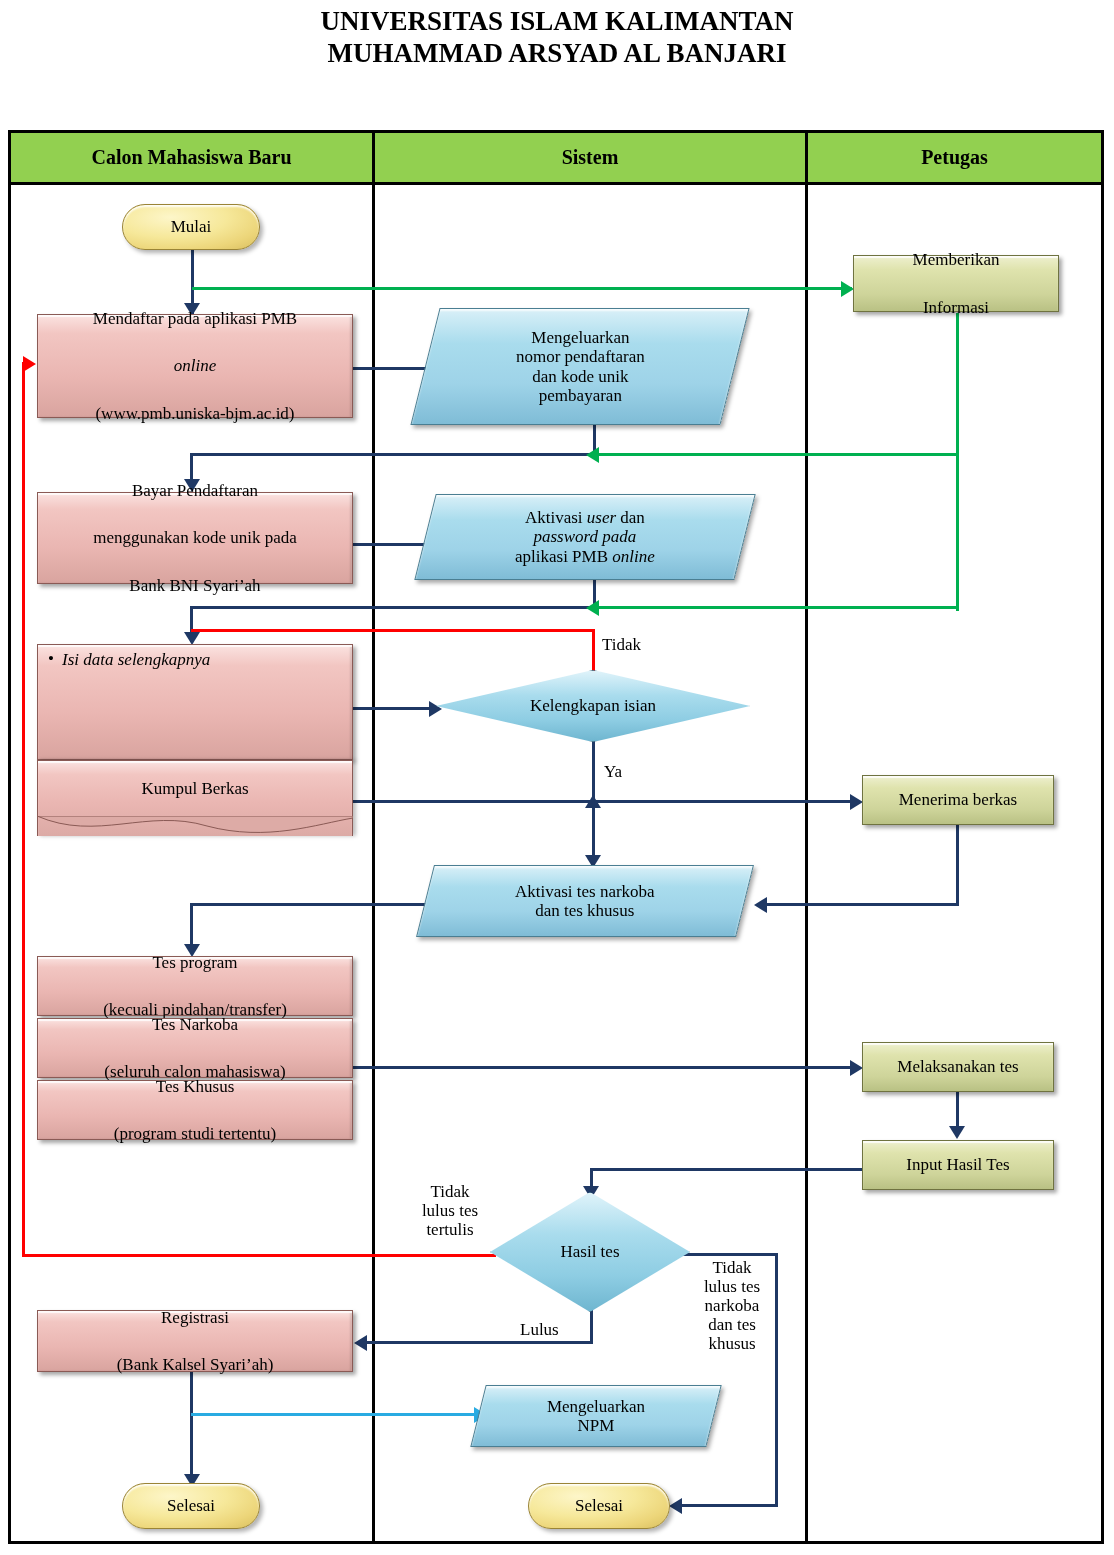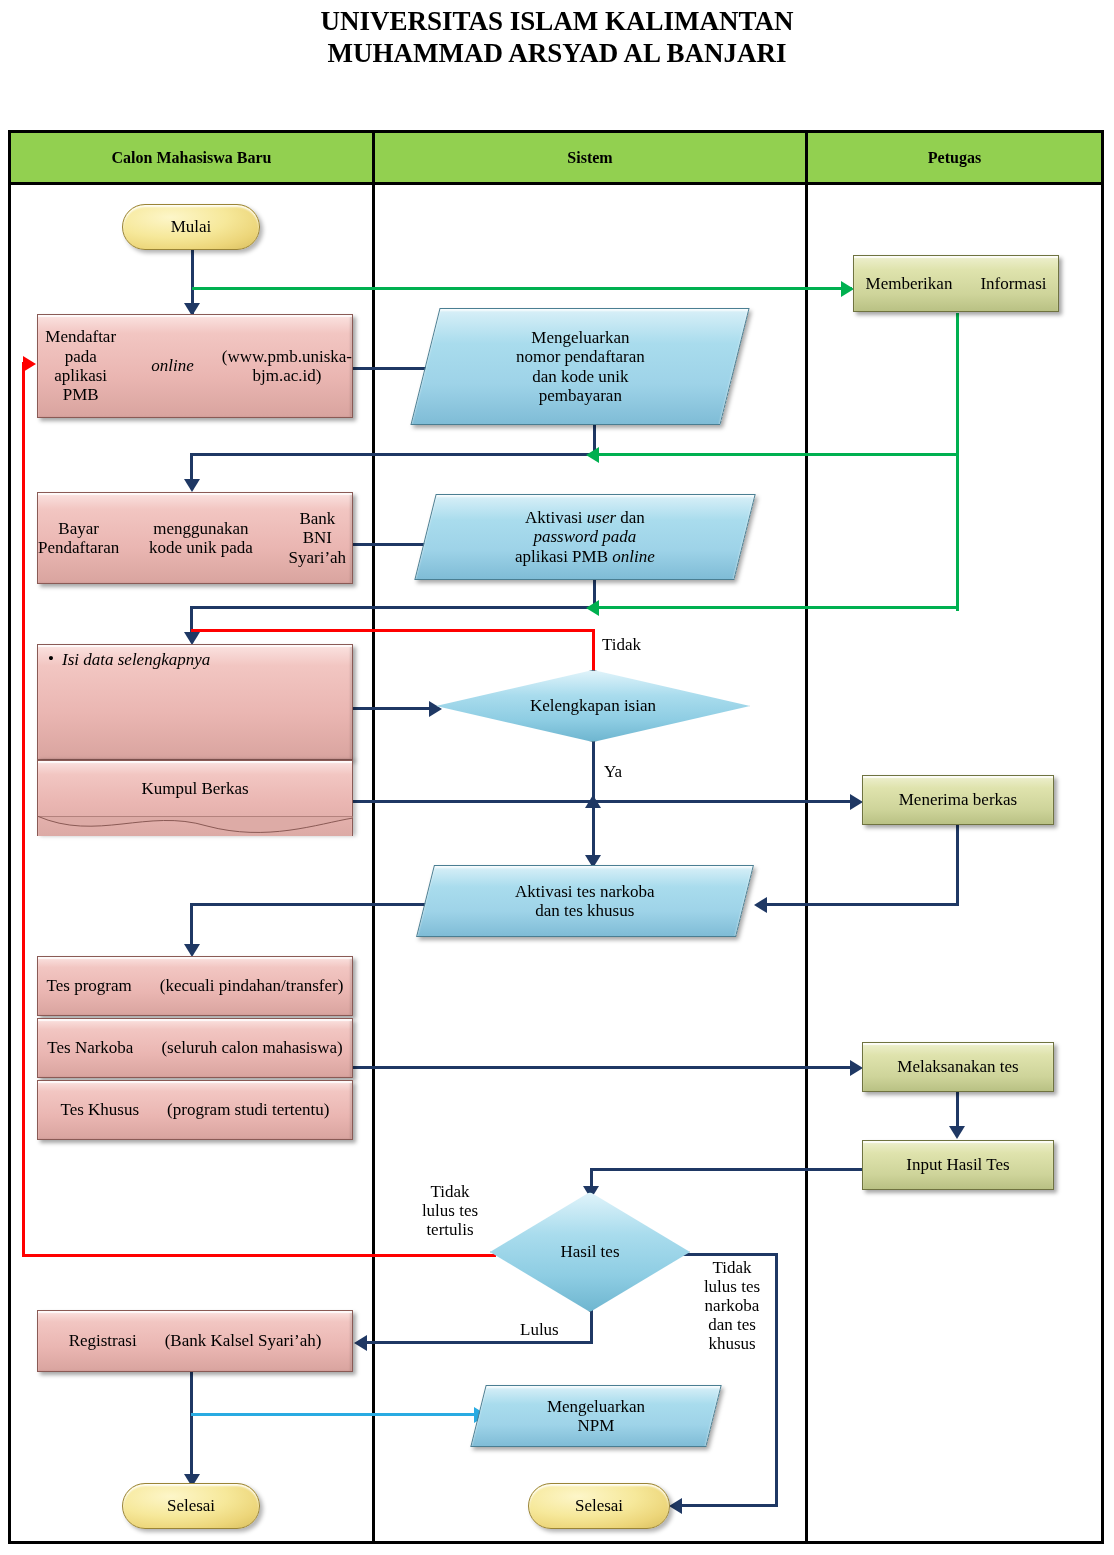--- a/index.html
+++ b/index.html
@@ -10,21 +10,21 @@
   #title{position:absolute;left:0;top:6px;width:1114px;text-align:center;}
   #title div{font-weight:bold;color:#000;line-height:1.18;}
   .t1{font-size:27px;}
   .t2{font-size:27px;}
   .t3{font-size:27px;}
 
   
   #frame{position:absolute;left:8px;top:130px;width:1096px;height:1414px;border:3px solid #000;box-sizing:border-box;}
   .lane-div{position:absolute;top:0;width:3px;height:100%;background:#000;}
   .hdr{position:absolute;top:0;height:49px;background:#92d050;box-sizing:border-box;
-       display:flex;align-items:center;justify-content:center;font-weight:bold;font-size:16px;color:#000;}
+       display:flex;align-items:center;justify-content:center;font-weight:bold;font-size:20px;color:#000;}
   #hdr-rule{position:absolute;left:0;top:49px;width:100%;height:3px;background:#000;}
 
   
   .node{position:absolute;box-sizing:border-box;display:flex;align-items:center;justify-content:center;
         text-align:center;color:#000;font-size:17px;line-height:1.14;z-index:5;}
 
   .proc{ 
     background:linear-gradient(180deg,#fbe3e1 0%,#f2c6c2 18%,#eab6b2 60%,#d9a49f 100%);
     border:1px solid #8a5a55;
     box-shadow:3px 3px 4px rgba(0,0,0,.35), inset 0 2px 1px rgba(255,255,255,.85), inset -2px 0 2px rgba(0,0,0,.12);
@@ -55,21 +55,21 @@
   .dec-label{position:absolute;inset:0;display:flex;align-items:center;justify-content:center;
      font-size:17px;color:#000;text-align:center;}
   
   .doc{position:absolute;z-index:5;}
   .doc-body{position:absolute;inset:0;
      background:linear-gradient(180deg,#fbe3e1 0%,#f2c6c2 18%,#eab6b2 55%,#dcaaa5 100%);
      border:1px solid #8a5a55;border-bottom:none;
      box-shadow:3px 0 4px rgba(0,0,0,.25), inset 0 2px 1px rgba(255,255,255,.85);}
   .doc-label{position:absolute;inset:0;display:flex;align-items:center;justify-content:center;font-size:17px;}
 
-  .stackbox{flex-direction:row;gap:28px;}
+  .stackbox{flex-direction:column;gap:28px;}
   .bullets{text-align:left;padding:4px 8px 4px 10px;font-size:17px;line-height:1.2;}
   .bullets .bl{position:relative;padding-left:14px;margin:1px 0;}
   .bullets .bl:before{content:"\2022";position:absolute;left:0;top:-1px;font-size:17px;}
   i{font-style:italic;}
 
   
   .ln{position:absolute;z-index:2;}
   .h{height:3px;}
   .v{width:3px;}
   .navy{background:#1f3864;}

